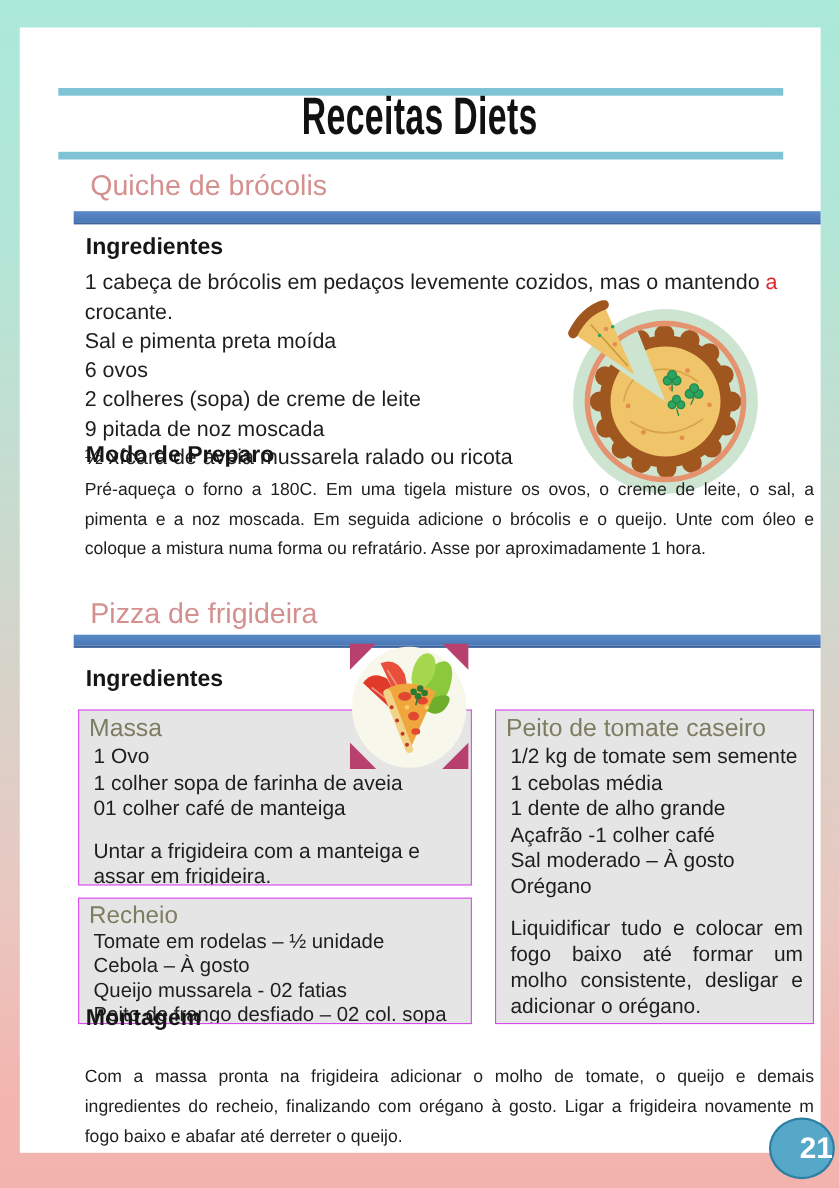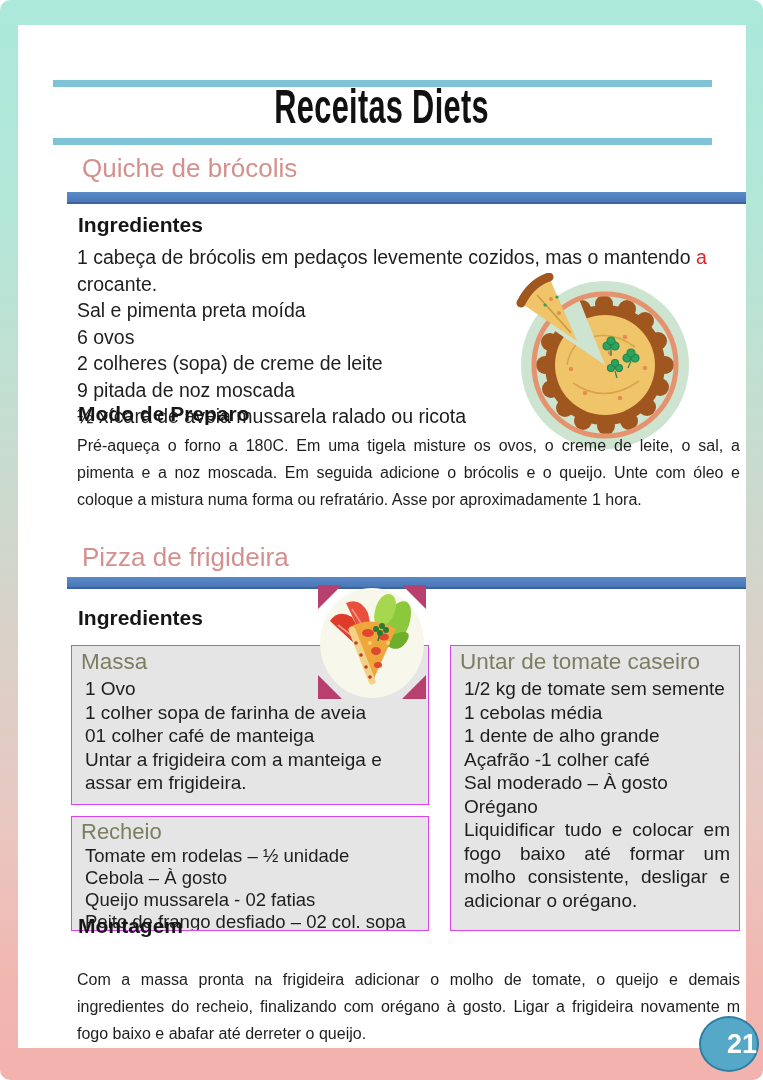--- a/index.html
+++ b/index.html
@@ -6,21 +6,20 @@
   body{
     width:763px;height:1080px;
     font-family:"Liberation Sans", sans-serif;
     overflow:hidden;
   }
   .canvas{
     position:relative;width:763px;height:1080px;
     background:linear-gradient(180deg,
       #abe9db 0%, #b3e6d7 20%, #c6ddd0 40%,
       #d8d2c9 58%, #e9c8c1 76%, #f2b5af 92%, #f2b3ae 100%);
-    border-radius:10px;
   }
   .sheet{
     position:absolute;left:18px;top:25px;width:728px;height:1023px;
     background:#ffffff;
   }
   .abs{position:absolute;}
   .title-rule{
     position:absolute;left:35px;width:659px;height:7px;
     background:#7fc4d6;
   }
@@ -57,21 +56,21 @@
   .ibox{
     position:absolute;background:#e5e5e5;
     border:1px solid #d946ef;
     padding:3px 9px 0 9px;box-sizing:border-box;overflow:hidden;
   }
   .box-title{
     margin:0 0 2px 0;font-size:22.5px;font-weight:400;
     color:#7d7d62;line-height:26px;
   }
   .box-line{font-size:19px;line-height:23.5px;color:#1e1e1e;padding-left:4px;}
-  .box-note{font-size:19px;line-height:23.5px;color:#1e1e1e;padding-left:4px;}
+  .box-note{margin-top:15px;font-size:19px;line-height:23.5px;color:#1e1e1e;padding-left:4px;}
   .box-note.justify{text-align:justify;}
   .rech .box-line{line-height:22px;font-size:18.5px;}
   .rech .box-title{line-height:24px;font-size:22px;margin-bottom:1px;}
   .page-badge{
     position:absolute;left:699px;top:1016px;width:60px;height:56px;
     background:#55a8c8;border:2px solid #2d7fa2;border-radius:50%;
     display:flex;align-items:center;justify-content:flex-end;
     box-sizing:border-box;
   }
   .page-badge span{
@@ -245,21 +244,21 @@
 
     <div class="ibox rech" style="left:53px;top:791px;width:358px;height:115px;">
       <h4 class="box-title">Recheio</h4>
       <div class="box-line">Tomate em rodelas – ½ unidade</div>
       <div class="box-line">Cebola – À gosto</div>
       <div class="box-line">Queijo mussarela - 02 fatias</div>
       <div class="box-line">Peito de frango desfiado – 02 col. sopa</div>
     </div>
 
     <div class="ibox" style="left:432px;top:620px;width:290px;height:286px;">
-      <h4 class="box-title">Untar de tomate caseiro</h4>
+      <h4 class="box-title">Peito de tomate caseiro</h4>
       <div class="box-line">1/2 kg de tomate sem semente</div>
       <div class="box-line">1 cebolas média</div>
       <div class="box-line">1 dente de alho grande</div>
       <div class="box-line">Açafrão -1 colher café</div>
       <div class="box-line">Sal moderado – À gosto</div>
       <div class="box-line">Orégano</div>
       <div class="box-note justify">Liquidificar tudo e colocar em fogo baixo até formar um molho consistente, desligar e adicionar o orégano.</div>
     </div>
 
     <h3 class="sub-heading" style="top:889px;">Montagem</h3>

